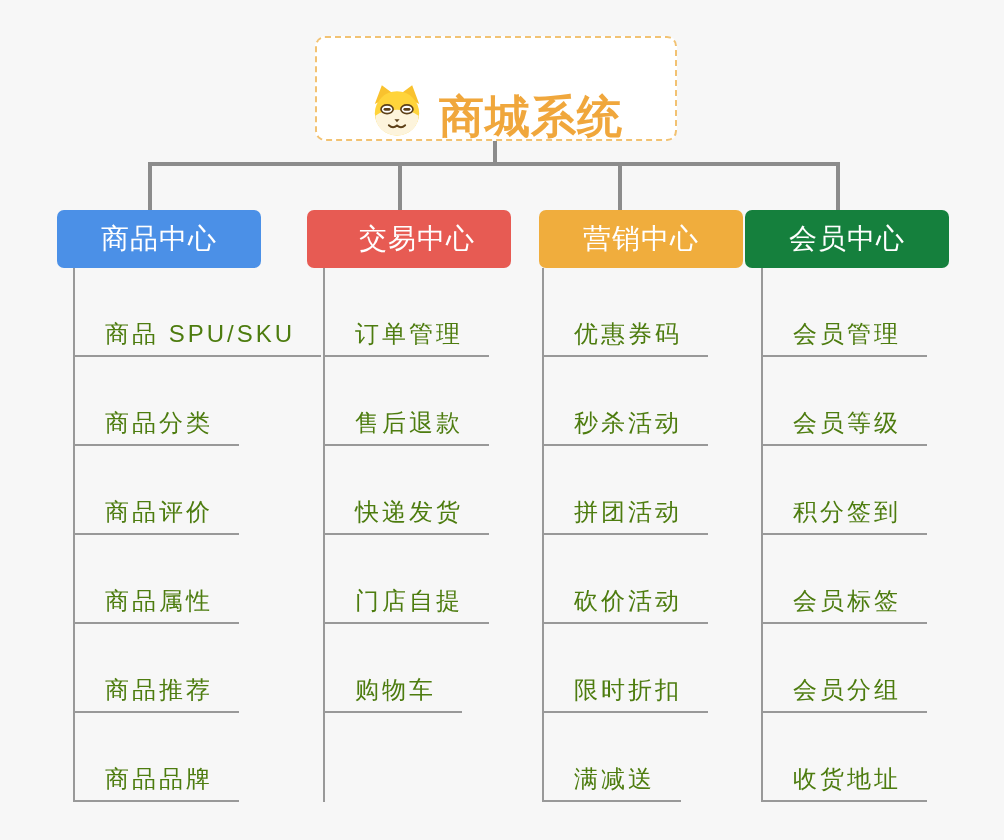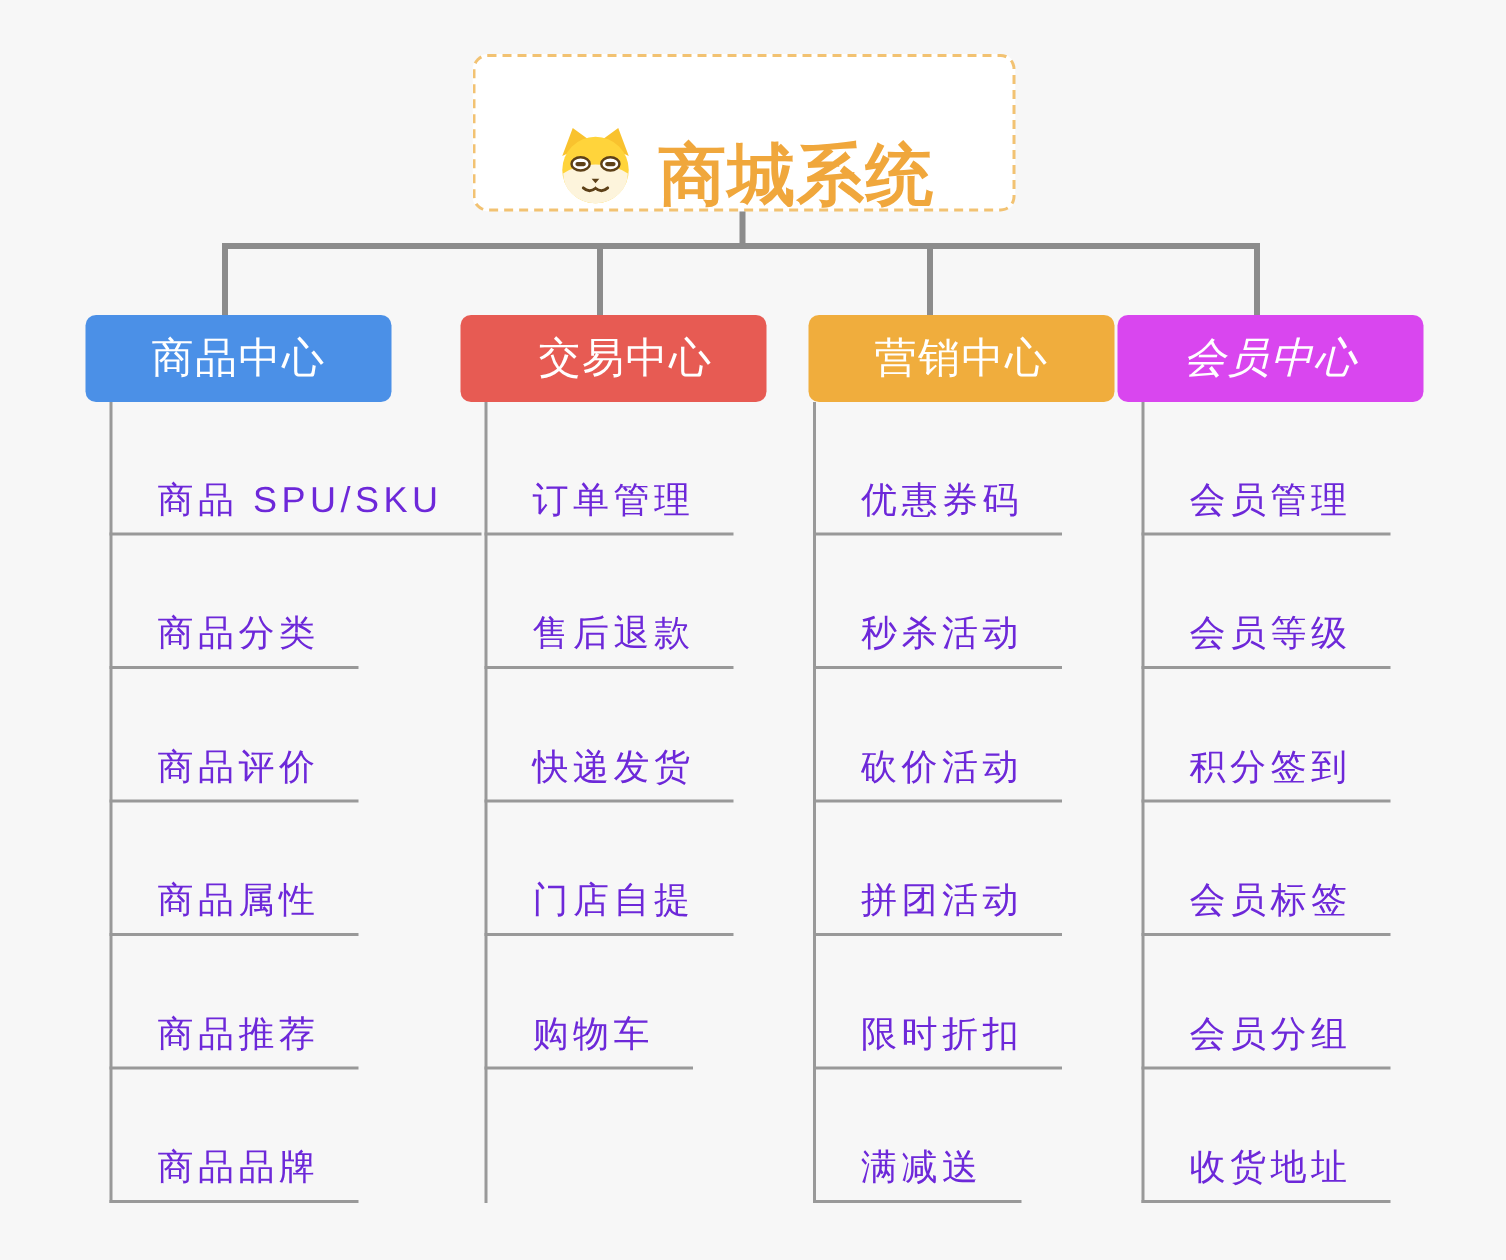--- a/index.html
+++ b/index.html
@@ -46,21 +46,21 @@
   .leaf-vline{
     position:absolute;left:0;top:0;width:2px;height:534px;background:#999999;
   }
   .leaf-row{
     height:89px;display:flex;align-items:flex-end;box-sizing:border-box;
   }
   .leaf-item{
     display:inline-block;width:fit-content;white-space:nowrap;
     border-bottom:2px solid #999999;
     padding:0 26px 9px 32px;
-    font-size:24px;letter-spacing:3px;line-height:1;color:#6d28d9;
+    font-size:24px;letter-spacing:3px;line-height:1;color:#4d7c0f;
     box-sizing:border-box;cursor:default;margin-top:47px;
   }
 </style>
 </head>
 <body>
 
 <div class="canvas">
 
   <div class="root-node">
     <svg class="root-icon" viewBox="0 0 48 48" aria-hidden="true">
@@ -81,21 +81,21 @@
   <div class="conn v-root"></div>
   <div class="conn h-main"></div>
   <div class="conn v-drop d-0"></div>
   <div class="conn v-drop d-1"></div>
   <div class="conn v-drop d-2"></div>
   <div class="conn v-drop d-3"></div>
 
   <div class="branch-box b-0" style="background-color: rgb(75, 144, 231);">商品中心</div>
   <div class="branch-box b-1" style="background-color: rgb(231, 91, 83); padding-left: 16px;">交易中心</div>
   <div class="branch-box b-2" style="background-color: rgb(240, 173, 61);">营销中心</div>
-  <div class="branch-box b-3" style="background-color: #d946ef; font-style: italic;">会员中心</div>
+  <div class="branch-box b-3" style="background-color: #15803d;">会员中心</div>
 
   <div class="leaf-col c-0">
     <div class="leaf-vline"></div>
     <div class="leaf-row">
         <span class="leaf-item">商品 SPU/SKU</span>
       </div>
     <div class="leaf-row">
         <span class="leaf-item">商品分类</span>
       </div>
     <div class="leaf-row">
@@ -133,24 +133,24 @@
 
   <div class="leaf-col c-2">
     <div class="leaf-vline"></div>
     <div class="leaf-row">
         <span class="leaf-item">优惠券码</span>
       </div>
     <div class="leaf-row">
         <span class="leaf-item">秒杀活动</span>
       </div>
     <div class="leaf-row">
-        <span class="leaf-item">砍价活动</span>
+        <span class="leaf-item">拼团活动</span>
       </div>
     <div class="leaf-row">
-        <span class="leaf-item">拼团活动</span>
+        <span class="leaf-item">砍价活动</span>
       </div>
     <div class="leaf-row">
         <span class="leaf-item">限时折扣</span>
       </div>
     <div class="leaf-row">
         <span class="leaf-item">满减送</span>
       </div>
   </div>
 
   <div class="leaf-col c-3">

